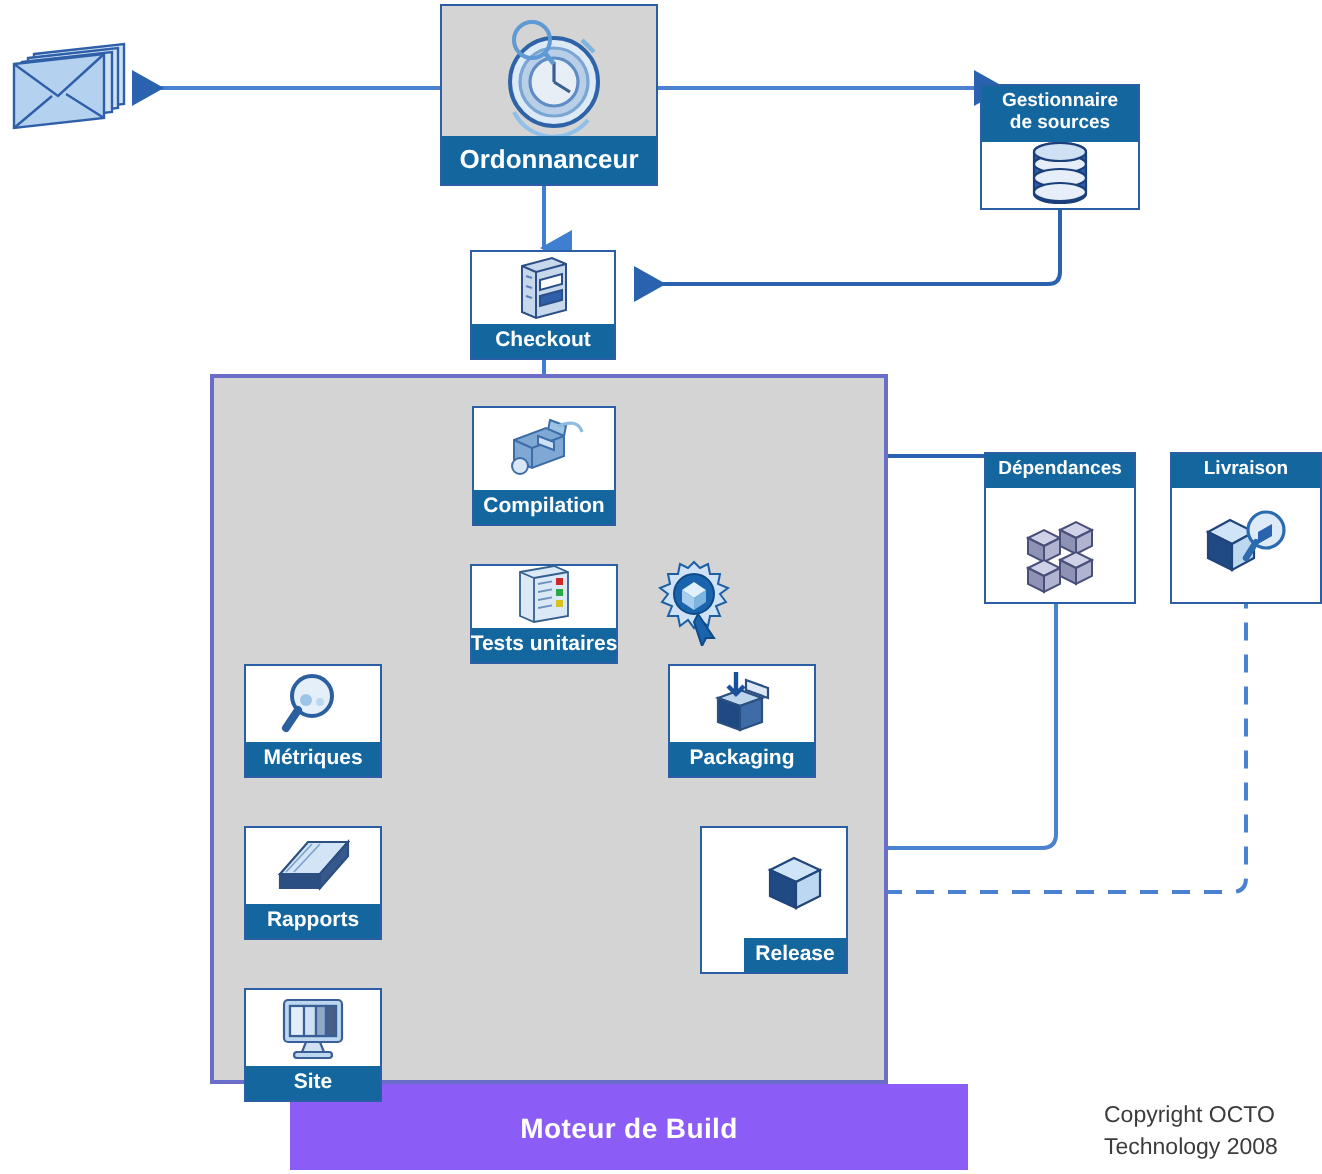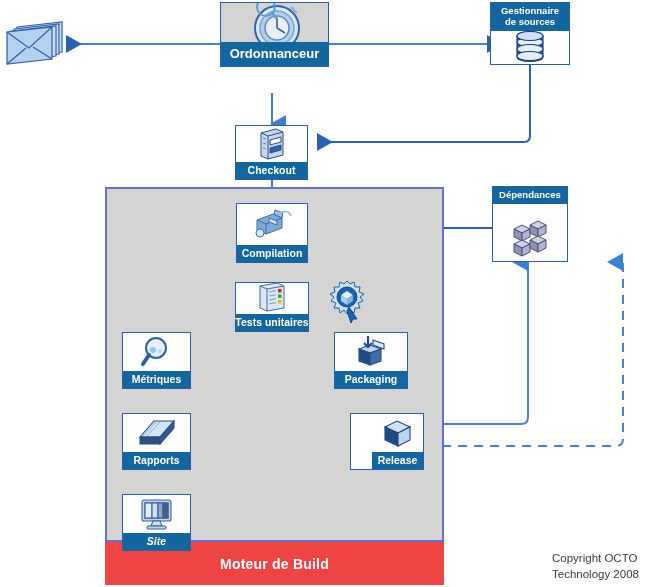--- a/index.html
+++ b/index.html
@@ -7,33 +7,33 @@
        font-family:"Liberation Sans","DejaVu Sans",sans-serif;}
 
   #canvas{position:absolute;left:0;top:0;width:661px;height:587px;}
 
   
   #wires{position:absolute;left:0;top:0;width:661px;height:587px;pointer-events:none;}
 
   
   .panel{position:absolute;box-sizing:border-box;background:#d4d4d4;
          border:2px solid #6a6ec9;}
-  .panel-footer{position:absolute;box-sizing:border-box;background:#ef4444;
+  .panel-footer{position:absolute;box-sizing:border-box;background:#8b5cf6;
          color:#ffffff;font-size:14px;font-weight:bold;
-         display:flex;align-items:center;justify-content:center;letter-spacing:.2px;}
+         display:flex;align-items:center;justify-content:center;letter-spacing:.2px;margin-left:40px;}
 
   
   .node{position:absolute;box-sizing:border-box;border:1px solid #2a5fa5;
         background:#ffffff;display:flex;flex-direction:column;}
   .node .art{flex:1 1 auto;display:flex;align-items:center;justify-content:center;
         background:#ffffff;overflow:hidden;}
   .node .cap{background:#14669f;color:#ffffff;font-size:10.5px;font-weight:bold;
         text-align:center;line-height:1;padding:3px 2px 4px 2px;
         display:flex;align-items:center;justify-content:center;white-space:nowrap;}
-  .node.headtop{flex-direction:column;}
+  .node.headtop{flex-direction:column;margin-top:40px;}
   .node.headtop .cap{order:-1;padding:3px 2px 3px 2px;white-space:normal;line-height:1.15;}
 
   
   #node-ordonnanceur .art{background:#d4d4d4;}
   #node-ordonnanceur .cap{font-size:13px;padding:5px 2px 6px 2px;}
 
   
   .copyright{position:absolute;font-size:11.5px;color:#3b3b3b;line-height:1.35;}
 
   
@@ -98,21 +98,21 @@
         <path d="M13,9 L58,4 L58,34 L13,39 z" fill="#cfe2f5"></path>
         <path d="M10,11 L55,6 L55,36 L10,41 z" fill="#cfe2f5"></path>
         <path d="M7,13 L52,8 L52,38 L7,43 z" fill="#cfe2f5"></path>
         <path d="M3,14 L48,9 L48,41 L3,46 z" fill="#b4d2f0"></path>
         <path d="M3,14 L25,30 L48,9" fill="none"></path>
         <path d="M3,46 L22,30 M48,41 L29,29" fill="none"></path>
       </g>
     </svg>
   </div>
 
-  <div class="node" id="node-ordonnanceur" style="left:220px;top:2px;width:109px;height:65px;">
+  <div class="node" id="node-ordonnanceur" style="left:220px;top:2px;width:109px;height:91px;">
     <div class="art">
       <svg width="62" height="64" viewBox="0 0 62 64">
         <g fill="none" stroke="#4d87c8" stroke-width="1.6">
           <circle cx="33" cy="37" r="22" fill="#dce9f7" stroke="#2f63a8" stroke-width="2"></circle>
           <circle cx="33" cy="37" r="17" fill="#b9cfe8" stroke="#7aa6d4"></circle>
           <circle cx="33" cy="37" r="12" fill="#e8eef6" stroke="#5f8cc4"></circle>
           <path d="M33,37 L33,27 M33,37 L41,42" stroke="#3a5f8f" stroke-width="1.6"></path>
           <circle cx="22" cy="16" r="9" stroke="#5f9ad4" stroke-width="2" fill="none"></circle>
           <path d="M28,22 L33,28" stroke="#5f9ad4" stroke-width="2.4"></path>
           <path d="M47,16 L53,22" stroke="#7fb3e0" stroke-width="2.2"></path>
@@ -231,21 +231,21 @@
           <path d="M6,20 L20,4 L40,4 L26,20 z" fill="#d2e4f6"></path>
           <path d="M6,20 L26,20 L26,27 L6,27 z" fill="#2a4f80"></path>
           <path d="M26,20 L40,4 L40,11 L26,27 z" fill="#35598c"></path>
           <path d="M9,19 L22,5 M13,19 L26,5" stroke="#7aa2cd" stroke-width="0.8" fill="none"></path>
         </g>
       </svg>
     </div>
     <div class="cap">Rapports</div>
   </div>
 
-  <div class="node" id="node-site" style="left:122px;top:494px;width:69px;height:57px;font-style:italic;">
+  <div class="node" id="node-site" style="left:122px;top:494px;width:69px;height:57px;">
     <div class="art">
       <svg width="38" height="34" viewBox="0 0 38 34">
         <g stroke="#3a5f96" stroke-width="1.1">
           <rect x="4" y="3" width="29" height="21" rx="2" fill="#bcd7ef"></rect>
           <rect x="7" y="6" width="23" height="15" fill="#ffffff"></rect>
           <rect x="7" y="6" width="7" height="15" fill="#e3eefa"></rect>
           <rect x="14" y="6" width="6" height="15" fill="#cfe0f2"></rect>
           <rect x="20" y="6" width="5" height="15" fill="#8fa8c8"></rect>
           <rect x="25" y="6" width="5" height="15" fill="#4a5f86"></rect>
           <path d="M15,24 L22,24 L24,29 L13,29 z" fill="#cfe0f2"></path>
@@ -264,21 +264,21 @@
           <path d="M8,14 L19,10 L30,14 L19,18 z" fill="#bcd4ec"></path>
           <path d="M8,14 L19,18 L19,30 L8,26 z" fill="#1f4a84"></path>
           <path d="M19,18 L30,14 L30,26 L19,30 z" fill="#3f6ca8"></path>
           <path d="M17,1 L17,11 M13,8 L17,12 L21,8" stroke="#1a4f9c" stroke-width="2.2" fill="none"></path>
         </g>
       </svg>
     </div>
     <div class="cap">Packaging</div>
   </div>
 
-  <div class="node" id="node-release" style="left:350px;top:413px;width:74px;height:57px;padding-left:21px;">
+  <div class="node" id="node-release" style="left:350px;top:413px;width:74px;height:74px;padding-left:21px;">
     <div class="art">
       <svg width="38" height="32" viewBox="0 0 38 32">
         <g stroke="#20457a" stroke-width="1.1">
           <path d="M6,10 L18,4 L31,10 L19,16 z" fill="#cfe4f7"></path>
           <path d="M6,10 L19,16 L19,29 L6,23 z" fill="#1f4a84"></path>
           <path d="M19,16 L31,10 L31,23 L19,29 z" fill="#bcd8f0"></path>
         </g>
       </svg>
     </div>
     <div class="cap">Release</div>
@@ -299,19 +299,34 @@
           <path d="M5,24 L13,28 L13,36 L5,32 z" fill="#8e92b4"></path>
           <path d="M13,28 L21,24 L21,32 L13,36 z" fill="#b0b4d0"></path>
           <path d="M21,20 L29,16 L37,20 L29,24 z" fill="#cfd2e6"></path>
           <path d="M21,20 L29,24 L29,32 L21,28 z" fill="#8e92b4"></path>
           <path d="M29,24 L37,20 L37,28 L29,32 z" fill="#b0b4d0"></path>
         </g>
       </svg>
     </div>
   </div>
 
+  <div class="node headtop" id="node-livraison" style="left:585px;top:186px;width:76px;height:76px;">
+    <div class="cap" style="font-size:9.5px;">Livraison</div>
+    <div class="art">
+      <svg width="46" height="40" viewBox="0 0 46 40">
+        <g stroke="#20457a" stroke-width="1.1">
+          <path d="M4,14 L15,8 L27,14 L16,20 z" fill="#cfe4f7"></path>
+          <path d="M4,14 L16,20 L16,33 L4,27 z" fill="#1f4a84"></path>
+          <path d="M16,20 L27,14 L27,27 L16,33 z" fill="#bcd8f0"></path>
+          <circle cx="33" cy="13" r="9" fill="#ddebf9" stroke="#2b6bb0" stroke-width="1.6"></circle>
+          <path d="M29,14 L36,10 L36,16 L29,20 z" fill="#2a63ad" stroke="none"></path>
+          <path d="M28,19 L23,27" stroke="#2b6bb0" stroke-width="3.2" stroke-linecap="round"></path>
+        </g>
+      </svg>
+    </div>
+  </div>
 
   <div class="copyright" style="left:552px;top:551px;width:109px;text-align:left;">
     <div>Copyright OCTO</div>
     <div>Technology 2008</div>
   </div>
 
 </div>
 
 </body></html>

